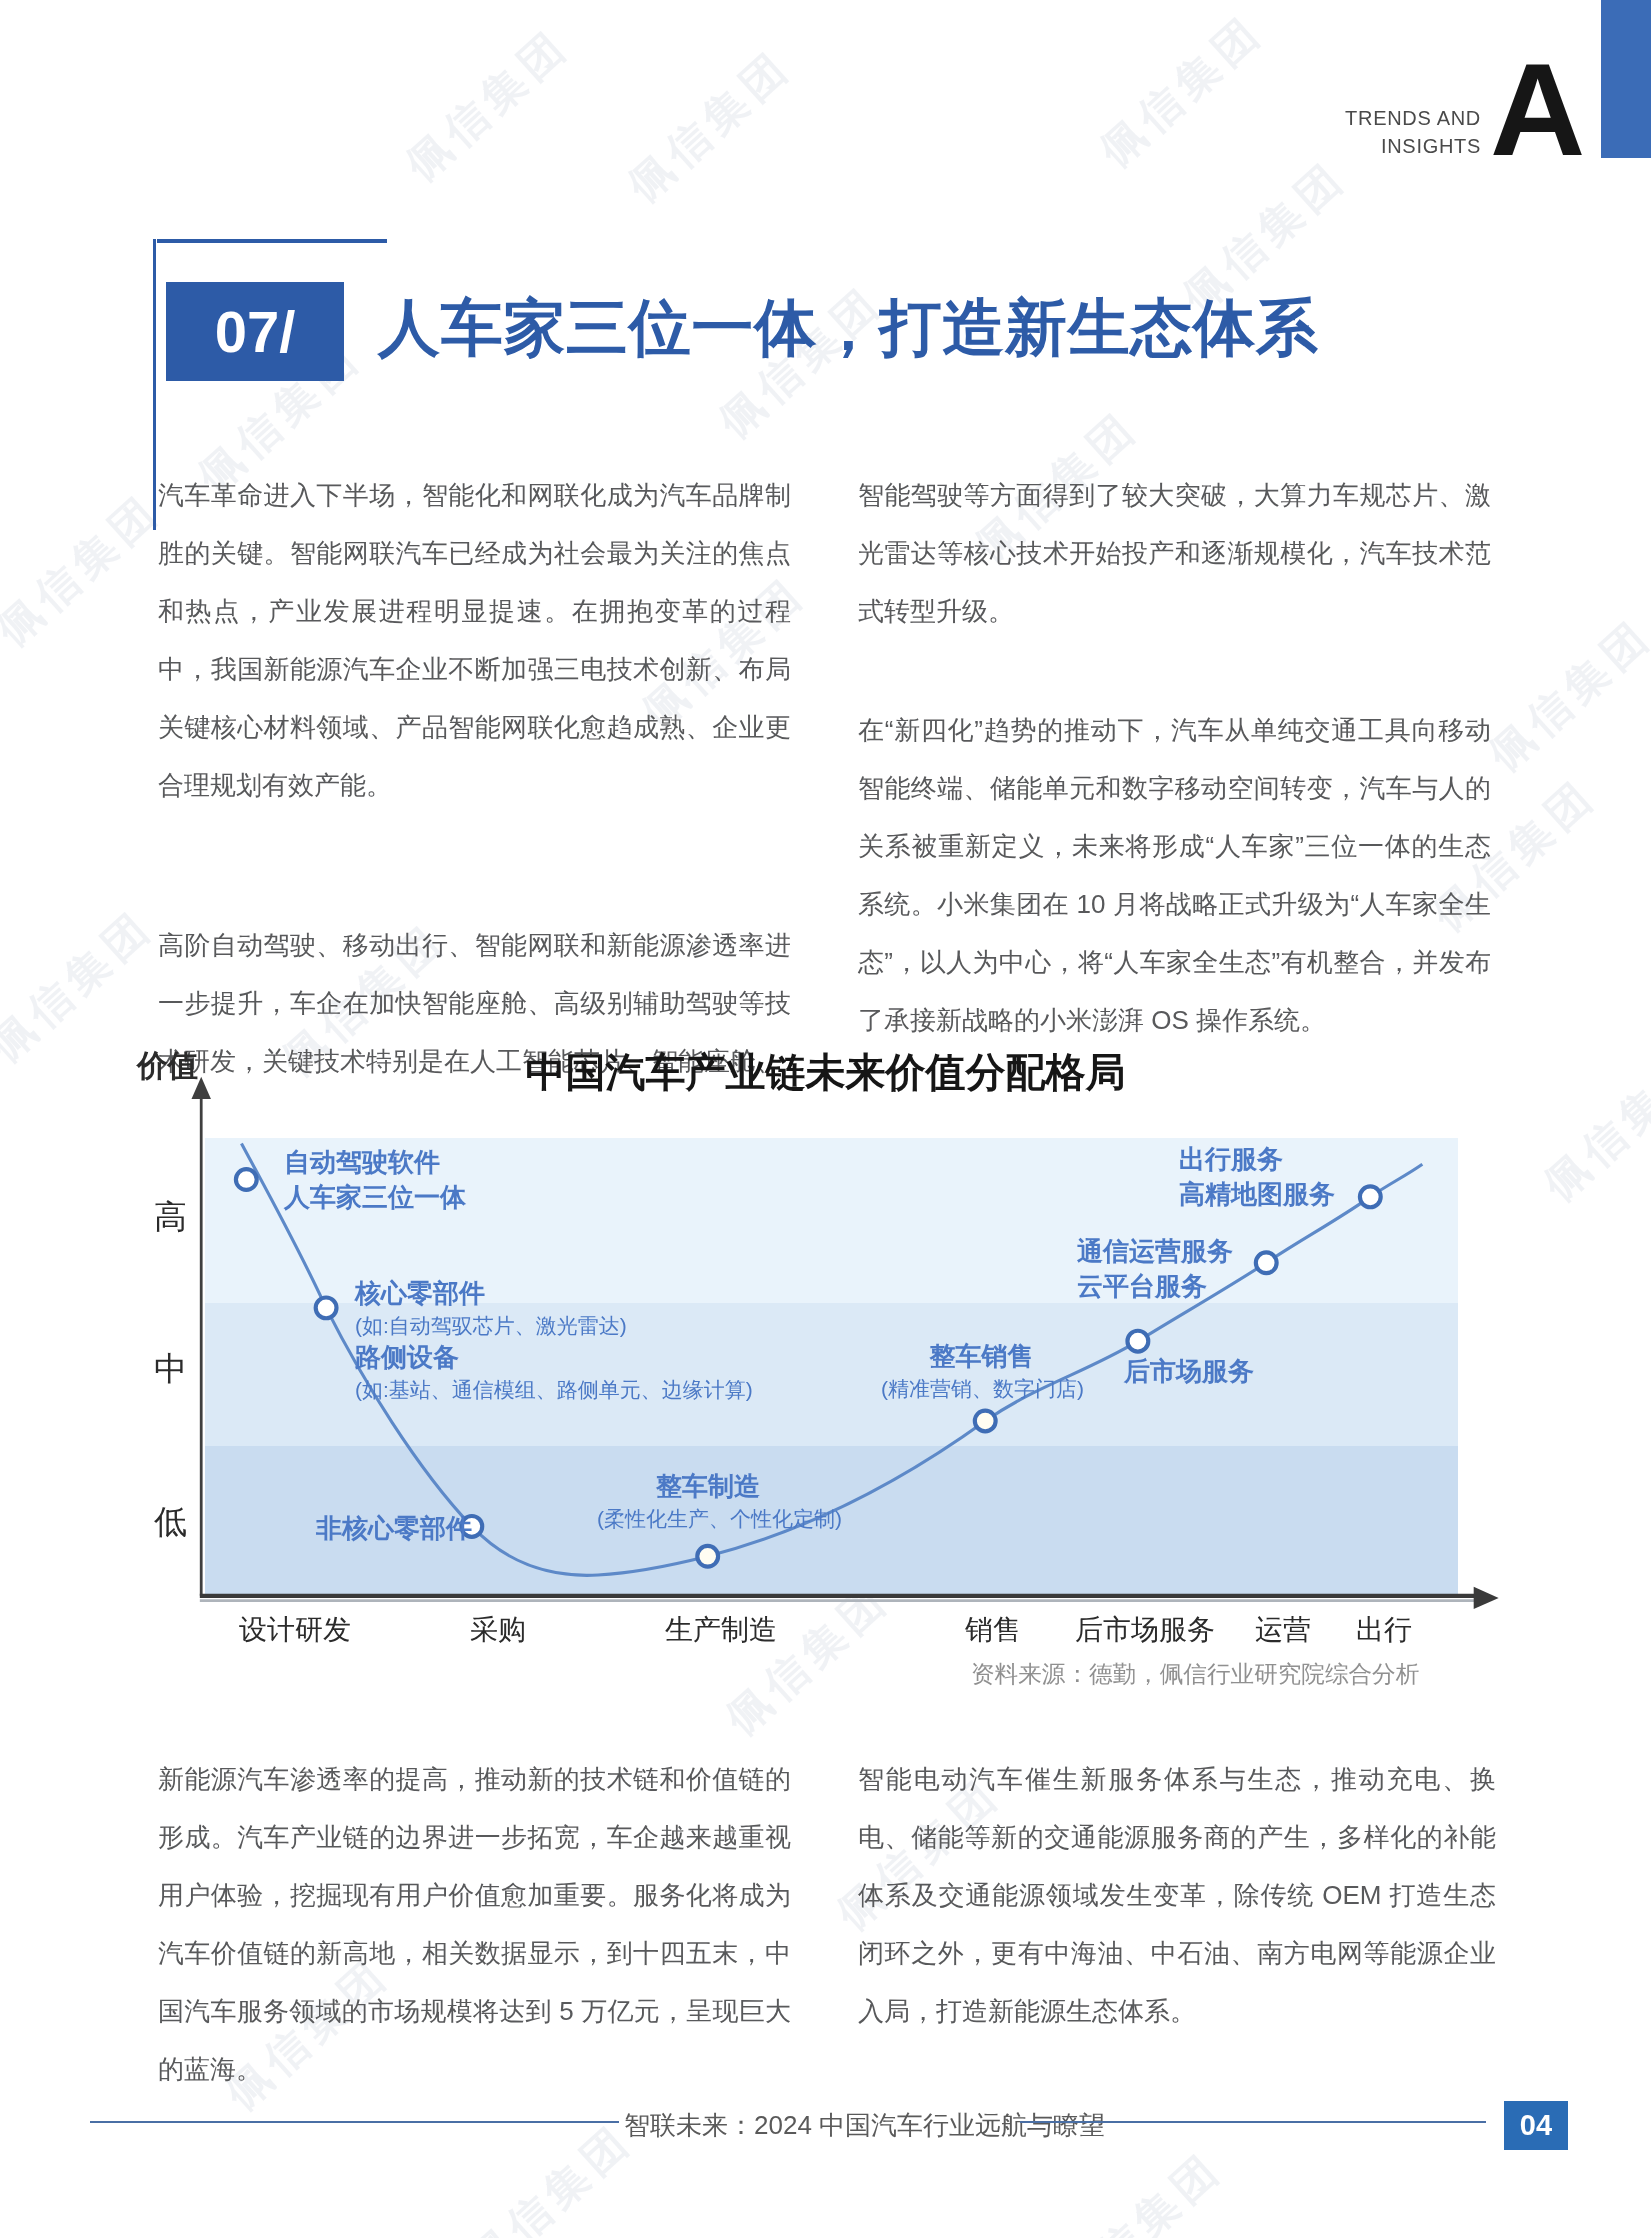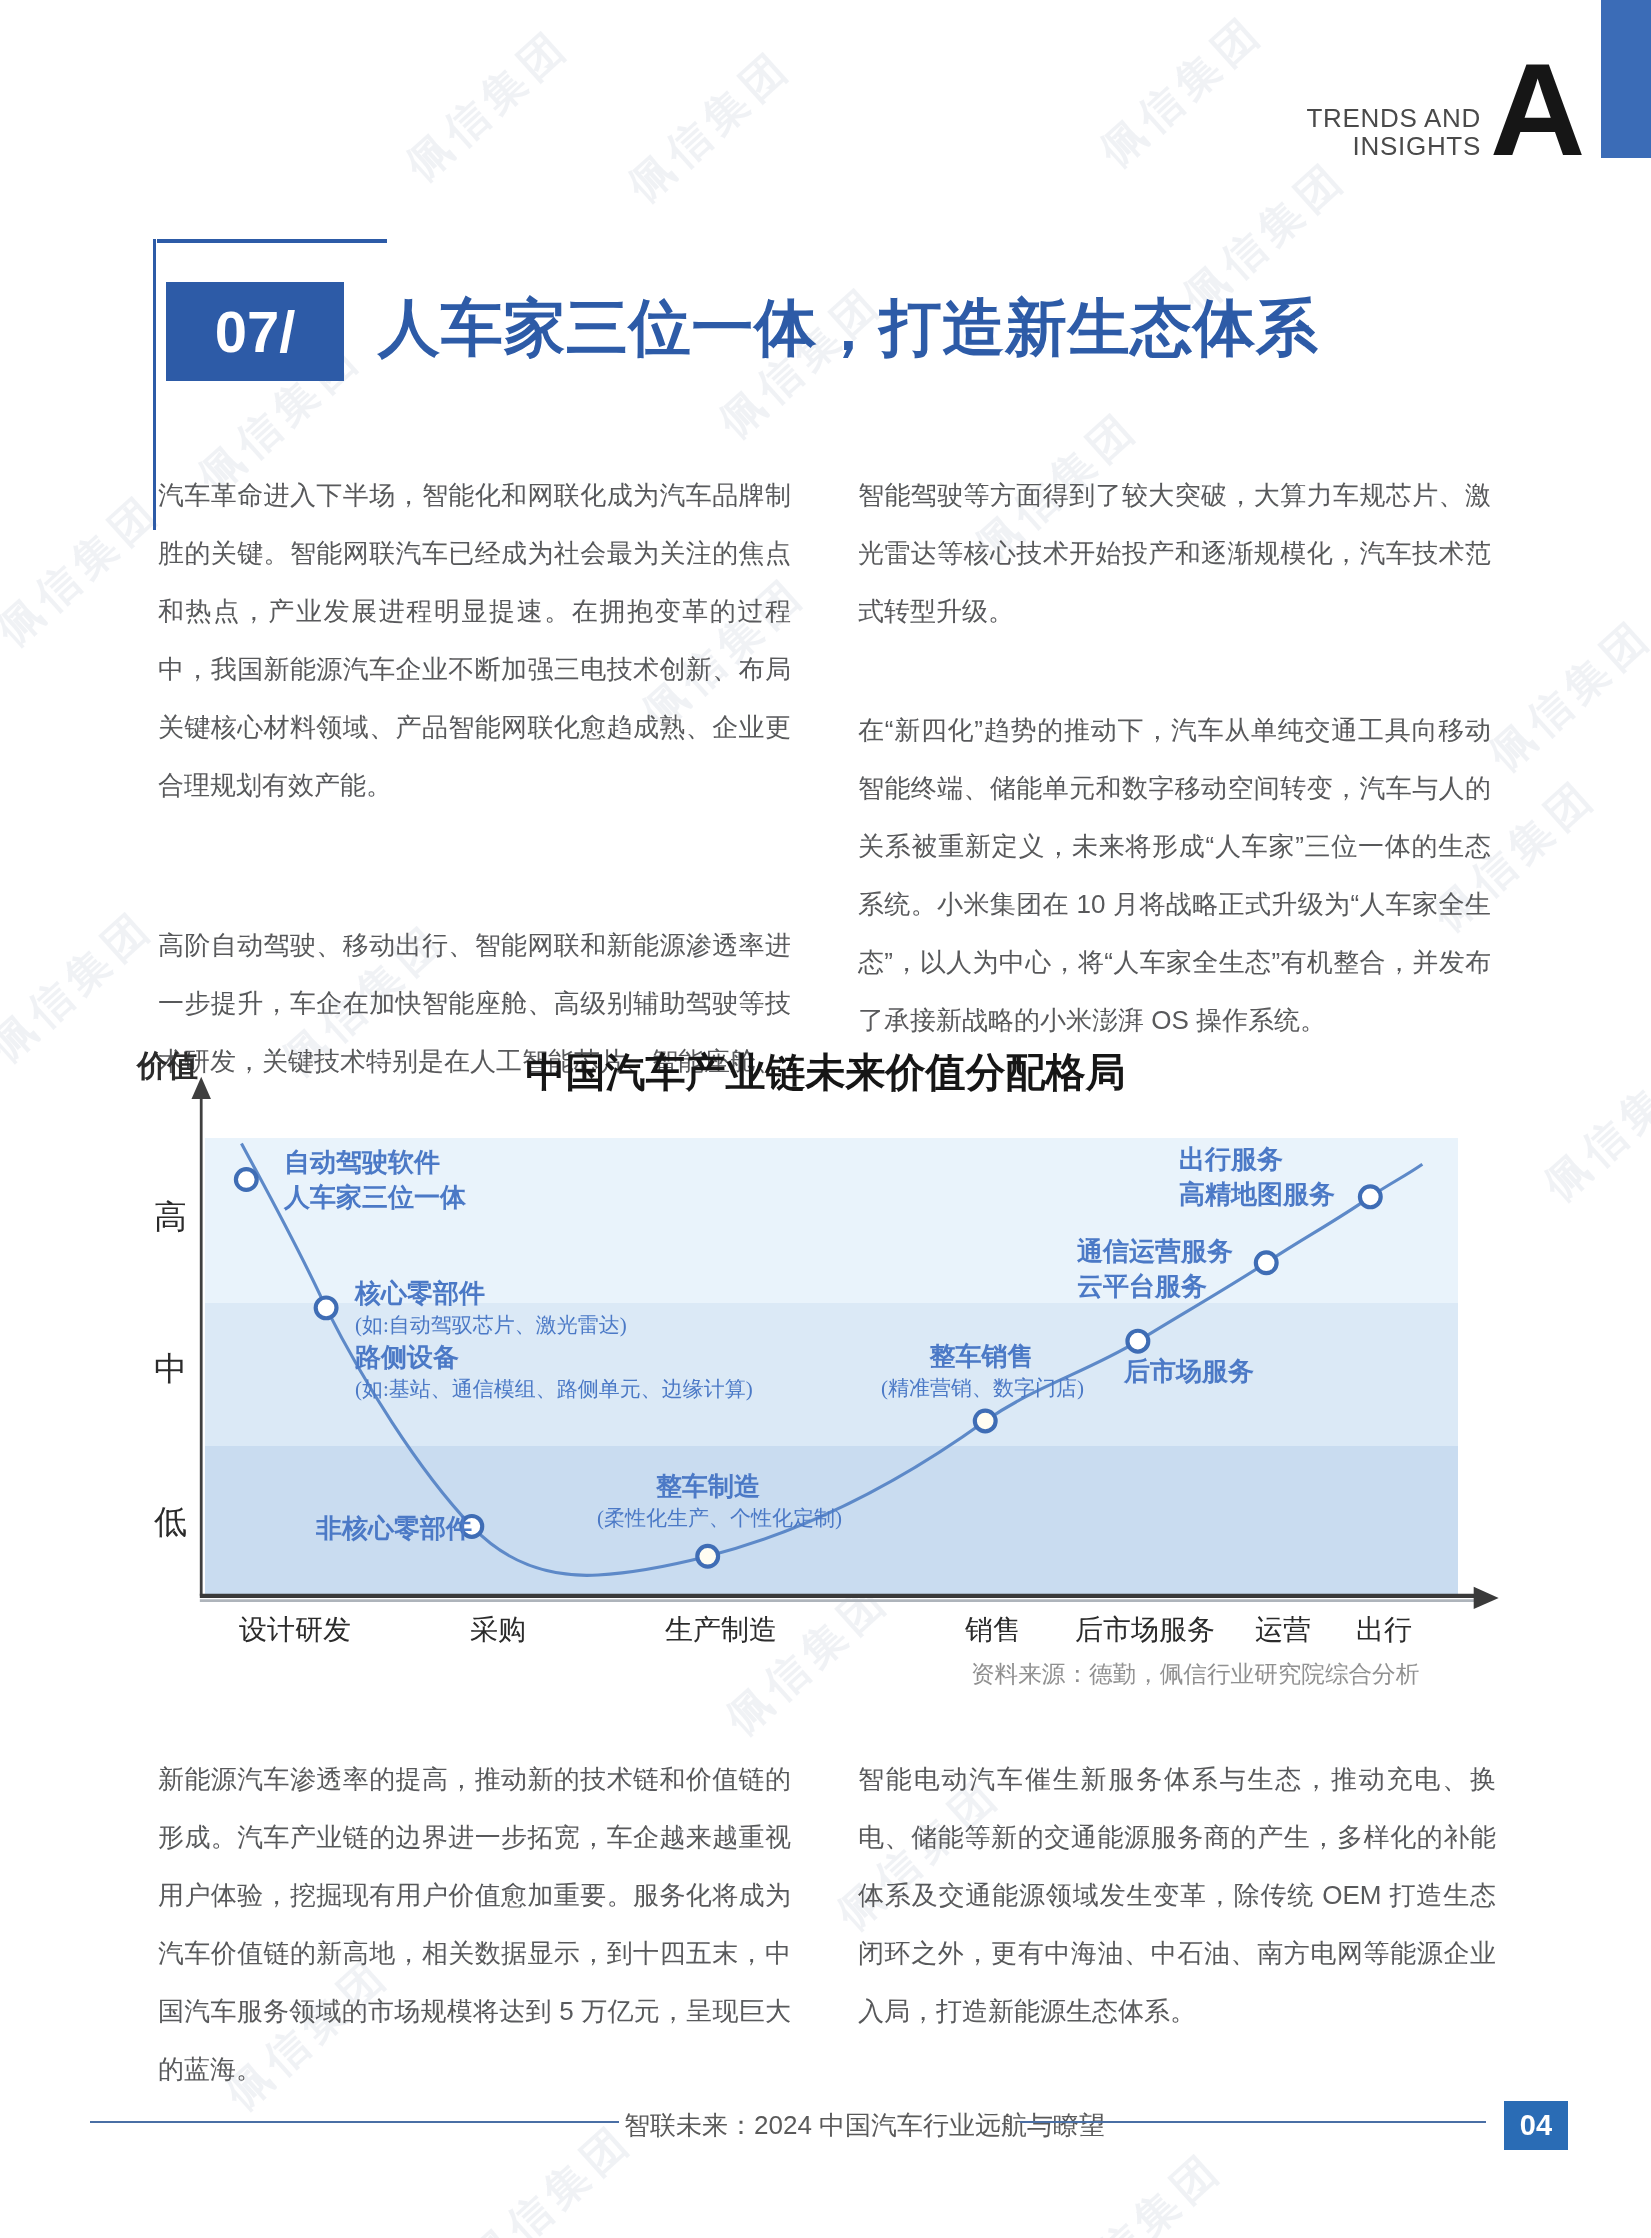--- a/index.html
+++ b/index.html
@@ -12,21 +12,21 @@
   
   .wm{
     position:absolute;color:#a8b2c6;opacity:0.16;font-weight:bold;
     font-size:43px;letter-spacing:7px;transform:rotate(-42deg);
     white-space:nowrap;pointer-events:none;
   }
   
   .hdr-bar{left:1601px;top:0;width:51px;height:158px;background:#3b6cb7;}
   .hdr-letter{left:1490px;top:61px;font-size:132px;line-height:97px;font-weight:800;color:#161616;}
   .hdr-eyebrow{left:1273px;top:104px;width:208px;text-align:right;
-    font-size:26px;line-height:28px;color:#4a4a4a;letter-spacing:0.7px;}
+    font-size:20px;line-height:28px;color:#4a4a4a;letter-spacing:0.7px;}
   
   .ttl-vline{left:153px;top:239px;width:2.8px;height:291px;background:#2d5ba7;}
   .ttl-hline{left:157px;top:239px;width:230px;height:3.5px;background:#2d5ba7;}
   .ttl-box{left:166px;top:282px;width:178px;height:99px;background:#2d5ba7;
     display:flex;align-items:center;justify-content:center;
     color:#ffffff;font-size:58px;font-weight:bold;}
   .ttl-text{left:378px;top:286px;font-size:62px;font-weight:bold;color:#2d5ba7;
     letter-spacing:0.7px;white-space:nowrap;}
   
   .para{
@@ -40,21 +40,21 @@
   .band{position:absolute;left:205px;width:1253px;}
   .band.high{top:1138px;height:165px;background:#e9f3fb;}
   .band.mid{top:1303px;height:144px;background:#dbe9f6;}
   .band.low{top:1446px;height:149px;background:#c9dcf0;}
   .ytick{position:absolute;left:146px;width:49px;text-align:center;
     font-size:33px;color:#2b2b2b;}
   .xtick{position:absolute;top:1611px;width:208px;text-align:center;
     font-size:28px;color:#2b2b2b;white-space:nowrap;}
   .clabel{position:absolute;color:#4b79c6;font-size:26px;font-weight:bold;
     line-height:35px;white-space:nowrap;}
-  .clabel .sub{font-size:21px;font-weight:normal;line-height:29px;font-family:Liberation Serif, serif;}
+  .clabel .sub{font-size:21px;font-weight:normal;line-height:29px;}
   .center{text-align:center;}
   .source{left:971px;top:1658px;width:534px;text-align:left;
     font-size:23.6px;color:#909090;white-space:nowrap;}
   
   .ft-line{position:absolute;top:2121px;height:2.1px;background:#4a6fa5;}
   .ft-text{left:624px;top:2108px;width:390px;text-align:center;
     font-size:26px;color:#5a5a5a;white-space:nowrap;}
   .ft-badge{left:1504px;top:2101px;width:64px;height:49px;background:#2a6cb5;
     display:flex;align-items:center;justify-content:center;
     color:#ffffff;font-size:29px;font-weight:bold;}

